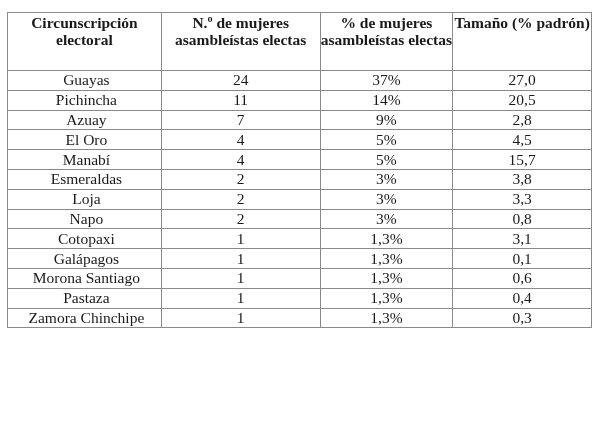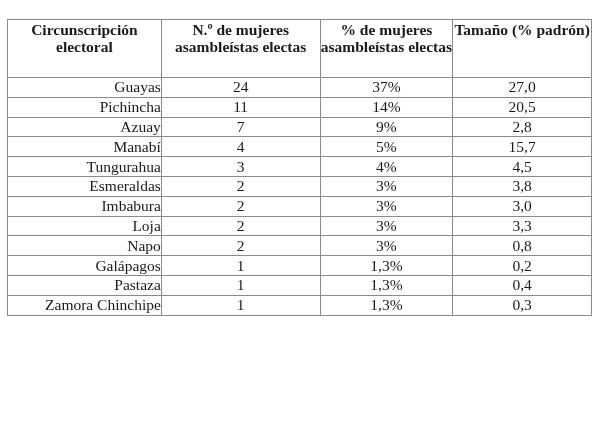--- a/index.html
+++ b/index.html
@@ -1,19 +1,19 @@
 <!DOCTYPE html>
 <html><head>
 <meta charset="utf-8">
 <style>
   html, body { margin: 0; padding: 0; background: #ffffff; }
   body { width: 600px; height: 434px; position: relative; overflow: hidden; }
   table.data {
     position: absolute;
-    left: 7px; top: 19px;
+    left: 7px; top: 12px;
     width: 585px;
     border-collapse: collapse;
     font-family: "Liberation Serif", "DejaVu Serif", serif;
     color: #1a1a1a;
     border: 1.5px solid #7a7a7a;
   }
   table.data col.c1 { width: 154px; }
   table.data col.c2 { width: 159px; }
   table.data col.c3 { width: 133px; }
   table.data col.c4 { width: 139px; }
@@ -29,21 +29,21 @@
     vertical-align: top;
     padding-top: 2px;
     height: 55px;
   }
   table.data td {
     font-size: 15.5px;
     height: 18.8px;
     line-height: 18px;
     text-align: center;
   }
-  table.data td.name { text-align: right; padding-left: 4px; }
+  table.data td.name { text-align: center; padding-left: 4px; }
 </style>
 </head>
 <body>
 
 <table class="data">
   <colgroup>
       <col class="c1">
       <col class="c2">
       <col class="c3">
       <col class="c4">
@@ -69,60 +69,66 @@
         <td>14%</td>
         <td>20,5</td>
       </tr>
       <tr>
         <td class="name">Azuay</td>
         <td>7</td>
         <td>9%</td>
         <td>2,8</td>
       </tr>
       <tr>
+        <td class="name">El Oro</td>
+        <td>4</td>
+        <td>5%</td>
+        <td>4,5</td>
+      </tr>
+      <tr>
         <td class="name">Manabí</td>
         <td>4</td>
         <td>5%</td>
         <td>15,7</td>
       </tr>
       <tr>
-        <td class="name">Tungurahua</td>
-        <td>3</td>
-        <td>4%</td>
-        <td>4,5</td>
-      </tr>
-      <tr>
         <td class="name">Esmeraldas</td>
         <td>2</td>
         <td>3%</td>
         <td>3,8</td>
-      </tr>
-      <tr>
-        <td class="name">Imbabura</td>
-        <td>2</td>
-        <td>3%</td>
-        <td>3,0</td>
       </tr>
       <tr>
         <td class="name">Loja</td>
         <td>2</td>
         <td>3%</td>
         <td>3,3</td>
       </tr>
       <tr>
         <td class="name">Napo</td>
         <td>2</td>
         <td>3%</td>
         <td>0,8</td>
       </tr>
       <tr>
+        <td class="name">Cotopaxi</td>
+        <td>1</td>
+        <td>1,3%</td>
+        <td>3,1</td>
+      </tr>
+      <tr>
         <td class="name">Galápagos</td>
         <td>1</td>
         <td>1,3%</td>
-        <td>0,2</td>
+        <td>0,1</td>
+      </tr>
+      <tr>
+        <td class="name">Morona Santiago</td>
+        <td>1</td>
+        <td>1,3%</td>
+        <td>0,6</td>
       </tr>
       <tr>
         <td class="name">Pastaza</td>
         <td>1</td>
         <td>1,3%</td>
         <td>0,4</td>
       </tr>
       <tr>
         <td class="name">Zamora Chinchipe</td>
         <td>1</td>

